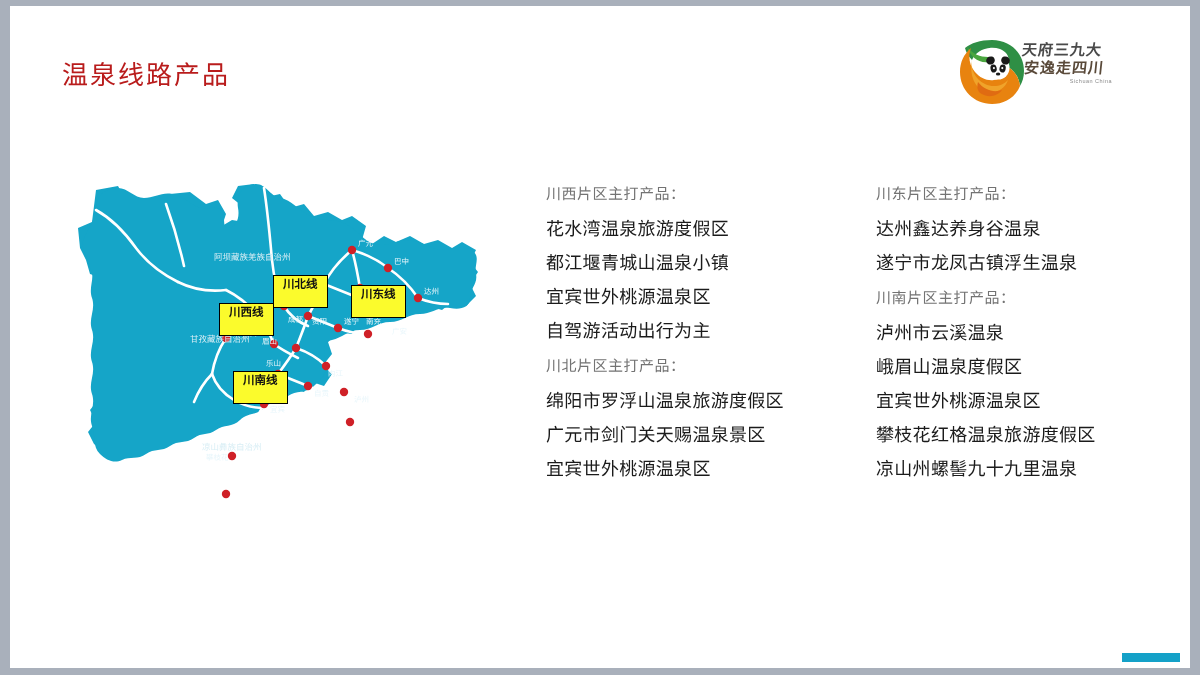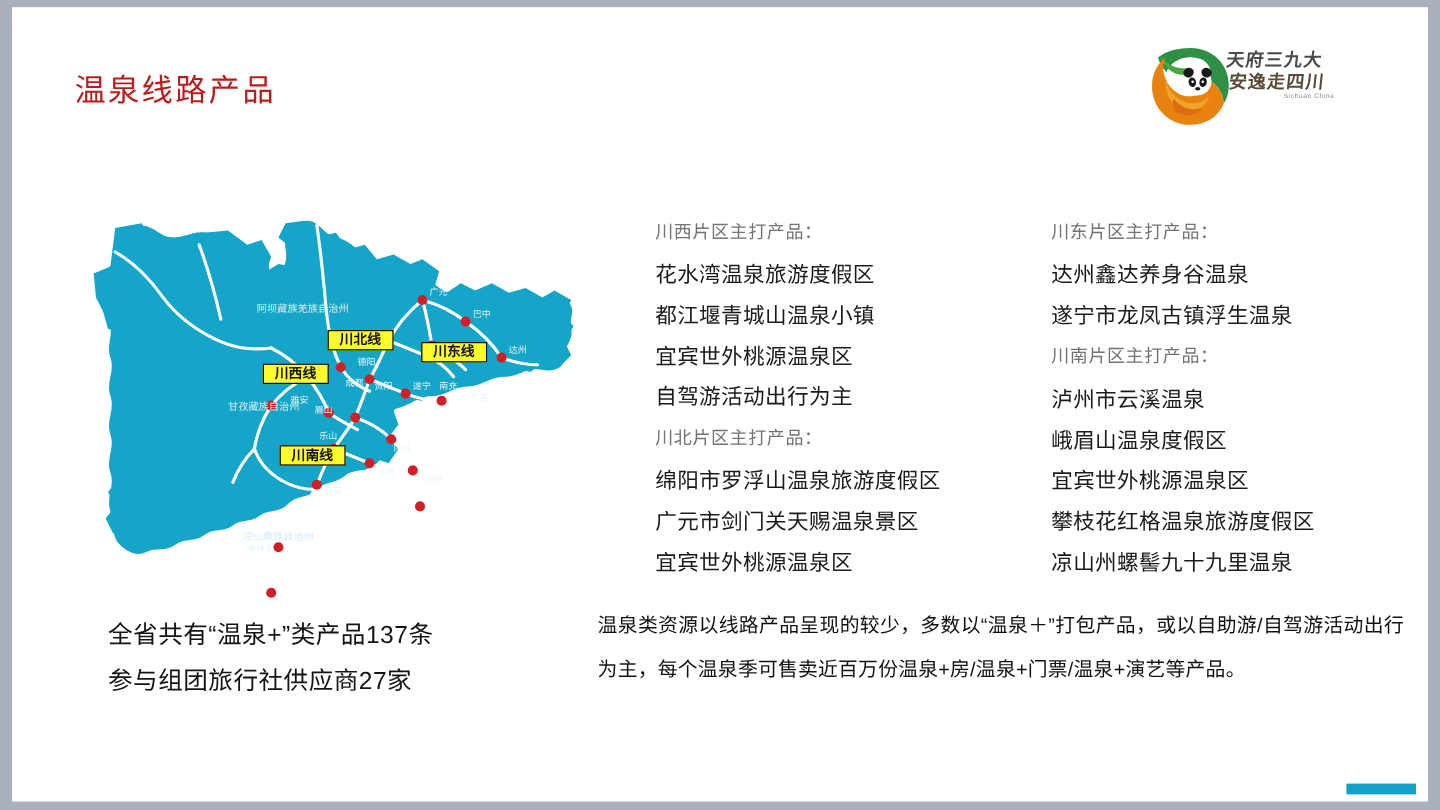--- a/index.html
+++ b/index.html
@@ -68,21 +68,21 @@
   }
   .map-wrap svg{display:block;width:100%;height:100%;}
 
   .map-label{
     position:absolute;
     background:#fbfb2c;
     border:1px solid #000;
     color:#111;
     font-size:11.5px;
     font-weight:bold;
-    padding:3px 9px 0;
+    padding:3px 9px 16px;
     white-space:nowrap;
     line-height:1;
   }
   .lbl-cb{left:207px; top:111px;}
   .lbl-cd{left:285px; top:121px;}
   .lbl-cx{left:153px; top:139px;}
   .lbl-cn{left:167px; top:207px;}
 
   
   .stats{
@@ -305,24 +305,20 @@
         <text x="140" y="296">攀枝花</text>
       </g>
     </svg>
 
     <div class="map-label lbl-cb">川北线</div>
     <div class="map-label lbl-cd">川东线</div>
     <div class="map-label lbl-cx">川西线</div>
     <div class="map-label lbl-cn">川南线</div>
   </div>
 
-  <div class="stats">
-    <div>全省共有“温泉+”类产品137条</div>
-    <div>参与组团旅行社供应商27家</div>
-  </div>
 
   <div class="cols">
     <div class="col col-left">
       <div class="sec-head">川西片区主打产品：</div>
       <div class="sec-item">花水湾温泉旅游度假区</div>
       <div class="sec-item">都江堰青城山温泉小镇</div>
       <div class="sec-item">宜宾世外桃源温泉区</div>
       <div class="sec-item">自驾游活动出行为主</div>
       <div class="sec-head">川北片区主打产品：</div>
       <div class="sec-item">绵阳市罗浮山温泉旅游度假区</div>
@@ -335,17 +331,16 @@
       <div class="sec-item">遂宁市龙凤古镇浮生温泉</div>
       <div class="sec-head">川南片区主打产品：</div>
       <div class="sec-item">泸州市云溪温泉</div>
       <div class="sec-item">峨眉山温泉度假区</div>
       <div class="sec-item">宜宾世外桃源温泉区</div>
       <div class="sec-item">攀枝花红格温泉旅游度假区</div>
       <div class="sec-item">凉山州螺髻九十九里温泉</div>
     </div>
   </div>
 
-  <div class="footnote">温泉类资源以线路产品呈现的较少，多数以“温泉＋”打包产品，或以自助游/自驾游活动出行为主，每个温泉季可售卖近百万份温泉+房/温泉+门票/温泉+演艺等产品。</div>
 
   <div class="accent-bar"></div>
 
 </div>
 
 </body></html>

